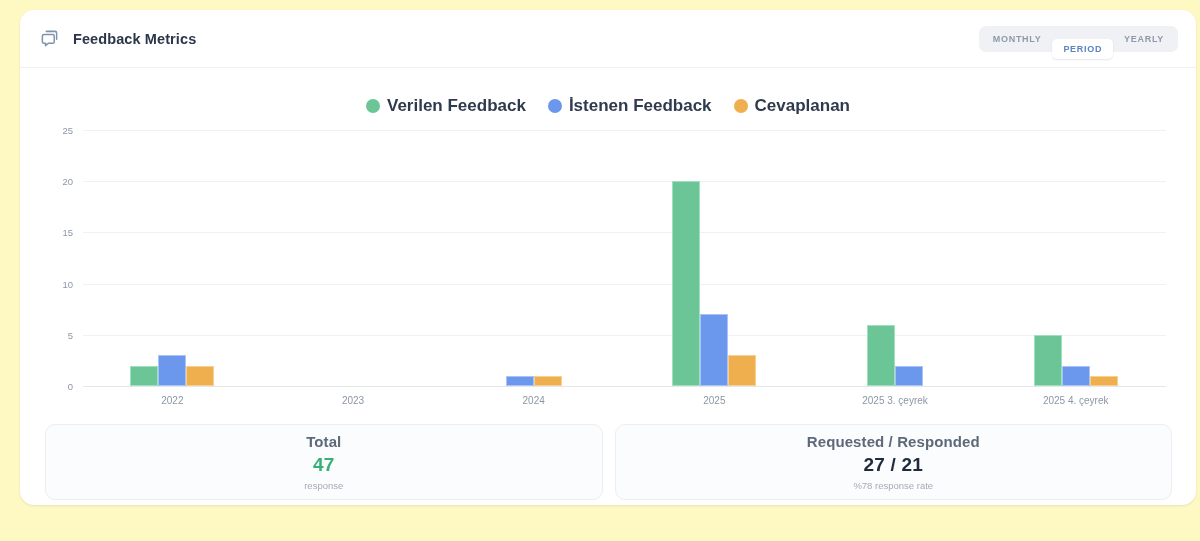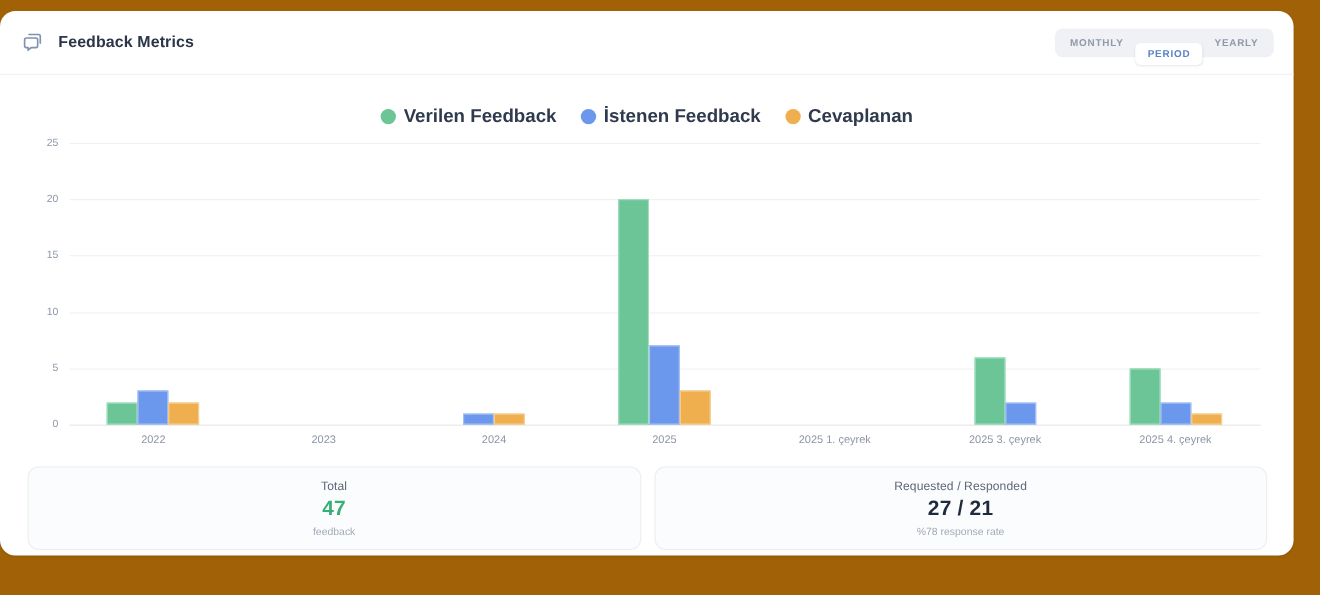--- a/index.html
+++ b/index.html
@@ -2,21 +2,21 @@
 <html><head>
 <meta charset="utf-8">
 <style>
   * { box-sizing: border-box; margin: 0; padding: 0; }
   html, body {
     width: 1200px; height: 541px;
     background: #f4f5f7;
     font-family: "Liberation Sans", sans-serif;
     overflow: hidden;
   }
-  .page { width: 1200px; height: 541px; padding: 10px 0; background: #a16207; }
+  .page { width: 1200px; height: 541px; padding: 10px 20px; background: #fef9c3; }
 
   .card {
     position: relative;
     width: 1176px; height: 495px;
     background: #ffffff;
     border-radius: 14px;
     box-shadow: 0 1px 3px rgba(16,24,40,0.06), 0 1px 2px rgba(16,24,40,0.04);
   }
 
   
@@ -103,21 +103,21 @@
     margin: 12px 24px 0 25px;
   }
   .stat {
     flex: 1 1 0;
     height: 76px;
     border: 1px solid #eceef1;
     border-radius: 10px;
     background: #fbfcfd;
     display: flex; flex-direction: column; align-items: center; justify-content: center;
   }
-  .stat-label { font-size: 11px; font-weight: normal; color: #5d6878; letter-spacing: .1px; }
+  .stat-label { font-size: 15px; font-weight: bold; color: #5d6878; letter-spacing: .1px; }
   .stat-value { font-size: 19px; font-weight: bold; margin-top: 4px; letter-spacing: .2px; }
   .stat-value.green { color: #37b075; }
   .stat-value.dark  { color: #1f2a3c; }
   .stat-sub { font-size: 9.5px; color: #a3abb8; margin-top: 4px; }
 </style>
 </head>
 <body>
 
 <div class="page">
   <div class="card">
@@ -190,42 +190,39 @@
               <div class="bar orange" style="height: 4%;"></div>
               <span class="xtick">2024</span>
             </div>
             <div class="group">
               <div class="bar green" style="height: 80%;"></div>
               <div class="bar blue" style="height: 28%;"></div>
               <div class="bar orange" style="height: 12%;"></div>
               <span class="xtick">2025</span>
             </div>
             <div class="group">
-              <span class="xtick">2025 1. çeyrek</span>
-            </div>
-            <div class="group">
               <div class="bar green" style="height: 24%;"></div>
               <div class="bar blue" style="height: 8%;"></div>
               <span class="xtick">2025 3. çeyrek</span>
             </div>
             <div class="group">
               <div class="bar green" style="height: 20%;"></div>
               <div class="bar blue" style="height: 8%;"></div>
               <div class="bar orange" style="height: 4%;"></div>
               <span class="xtick">2025 4. çeyrek</span>
             </div>
           </div>
       </div>
     </div>
 
     <div class="stats">
       <div class="stat">
         <div class="stat-label">Total</div>
         <div class="stat-value green">47</div>
-        <div class="stat-sub">feedback</div>
+        <div class="stat-sub">response</div>
       </div>
       <div class="stat">
         <div class="stat-label">Requested / Responded</div>
         <div class="stat-value dark">27 / 21</div>
         <div class="stat-sub">%78 response rate</div>
       </div>
     </div>
 
   </div>
 </div>

